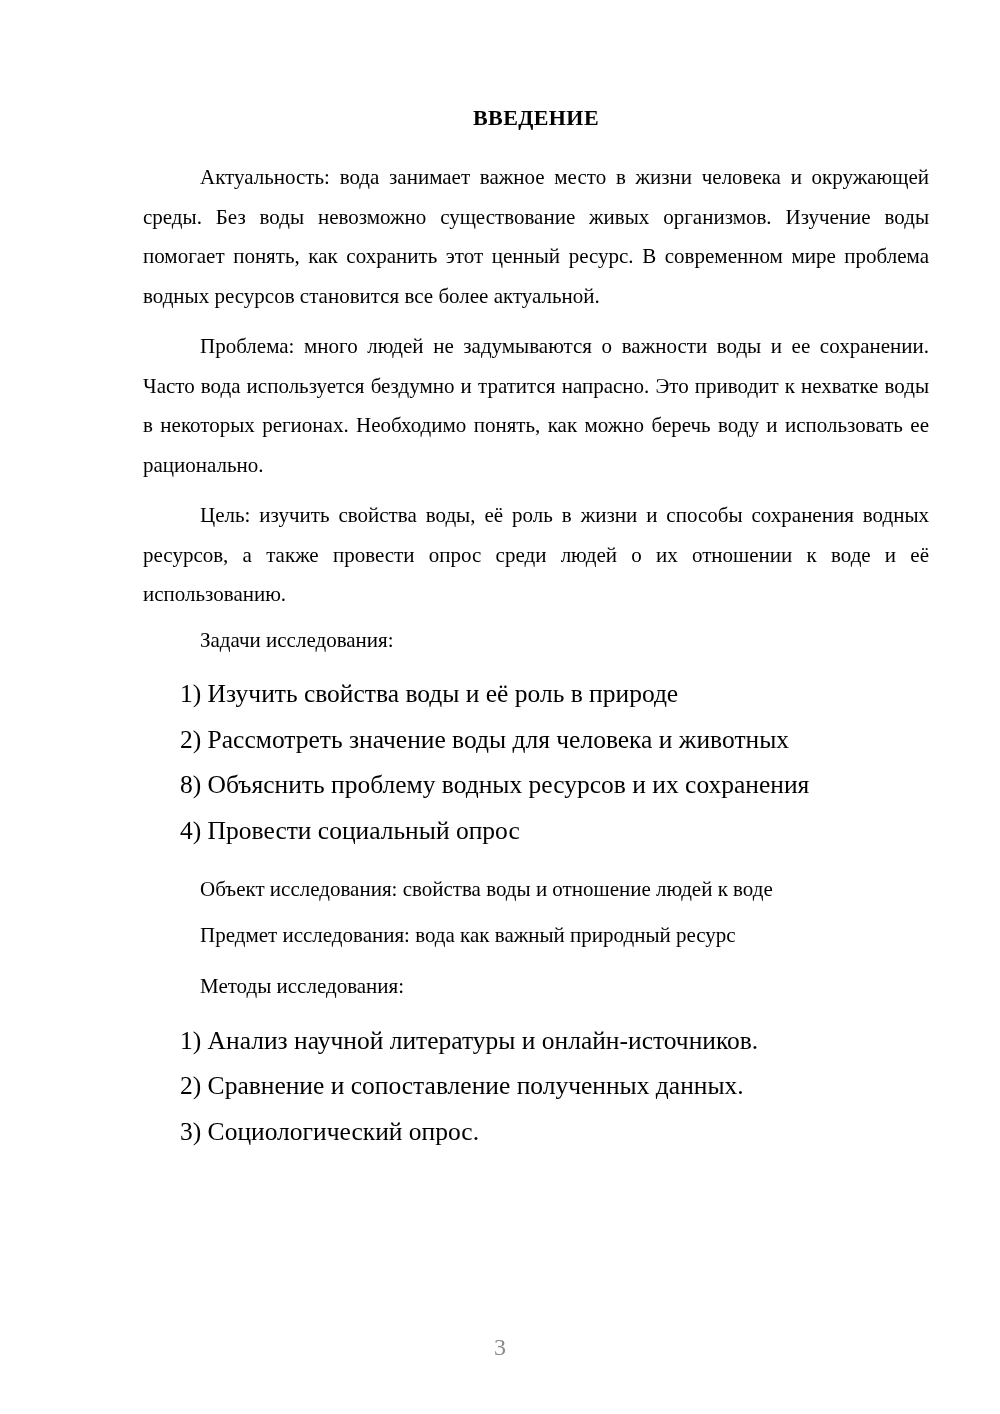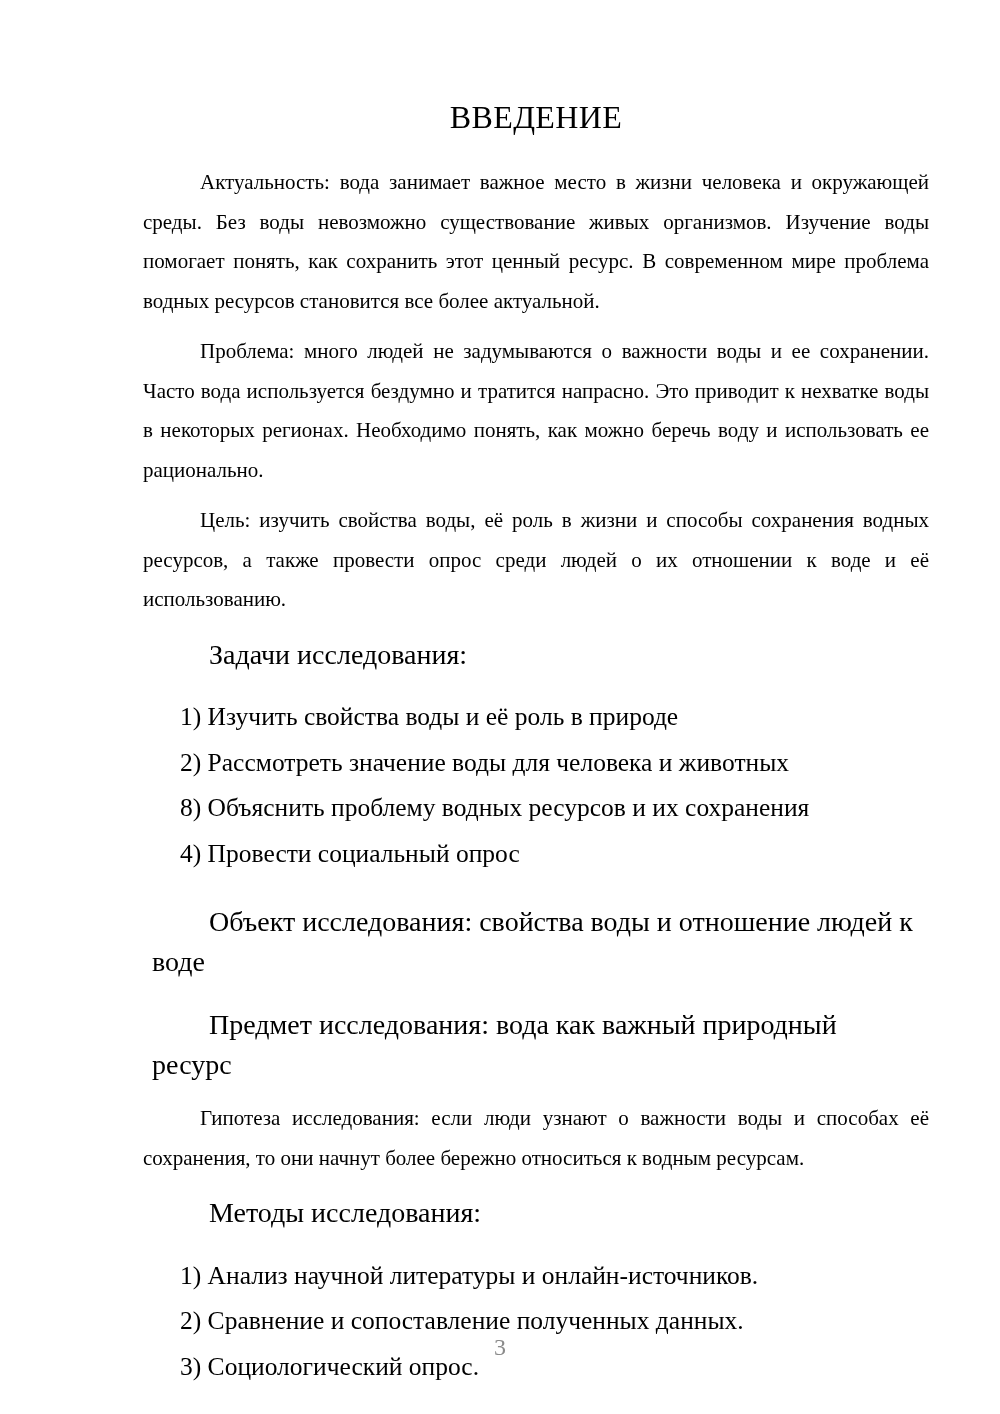--- a/index.html
+++ b/index.html
@@ -19,46 +19,46 @@
     color: #000000;
     -webkit-font-smoothing: antialiased;
   }
   .content {
     position: absolute;
     left: 143px;
     top: 0;
     width: 786px;
   }
   .doc-title {
-    font-size: 32px;
-    font-weight: normal;
+    font-size: 22px;
+    font-weight: bold;
     text-align: center;
     letter-spacing: 0.4px;
-    margin: 6px;
+    margin: 13px;
     padding-top: 92px;
     line-height: 1.2;
   }
   .para {
     font-size: 21px;
     line-height: 39.5px;
     text-align: justify;
     text-justify: inter-word;
     text-indent: 57px;
     margin: 0;
     hyphens: none;
   }
   .para.first {
     margin-top: 27px;
   }
   .line-para {
-    font-size: 28px;
+    font-size: 21px;
     line-height: 39.5px;
     text-align: left;
     text-indent: 57px;
-    margin: 9px;
+    margin: 0;
   }
   .list {
     list-style: none;
     margin: 8px;
     padding: 0;
   }
   .list-item {
     font-size: 25.5px;
     line-height: 39.5px;
     text-align: left;
@@ -118,21 +118,20 @@
     <div class="gap-sm"></div>
 
     <p class="line-para">Объект исследования: свойства воды и отношение людей к воде</p>
 
     <div class="gap-sm"></div>
 
     <p class="line-para">Предмет исследования: вода как важный природный ресурс</p>
 
     <div class="gap-sm"></div>
 
-    <p class="para">Гипотеза исследования: если люди узнают о важности воды и способах её сохранения, то они начнут более бережно относиться к водным ресурсам.</p>
 
     <div class="gap-sm"></div>
 
     <p class="line-para">Методы исследования:</p>
 
     <div class="gap-sm"></div>
 
     <ol class="list">
       <li class="list-item">1) Анализ научной литературы и онлайн-источников.</li>
       <div class="gap-sm"></div>

